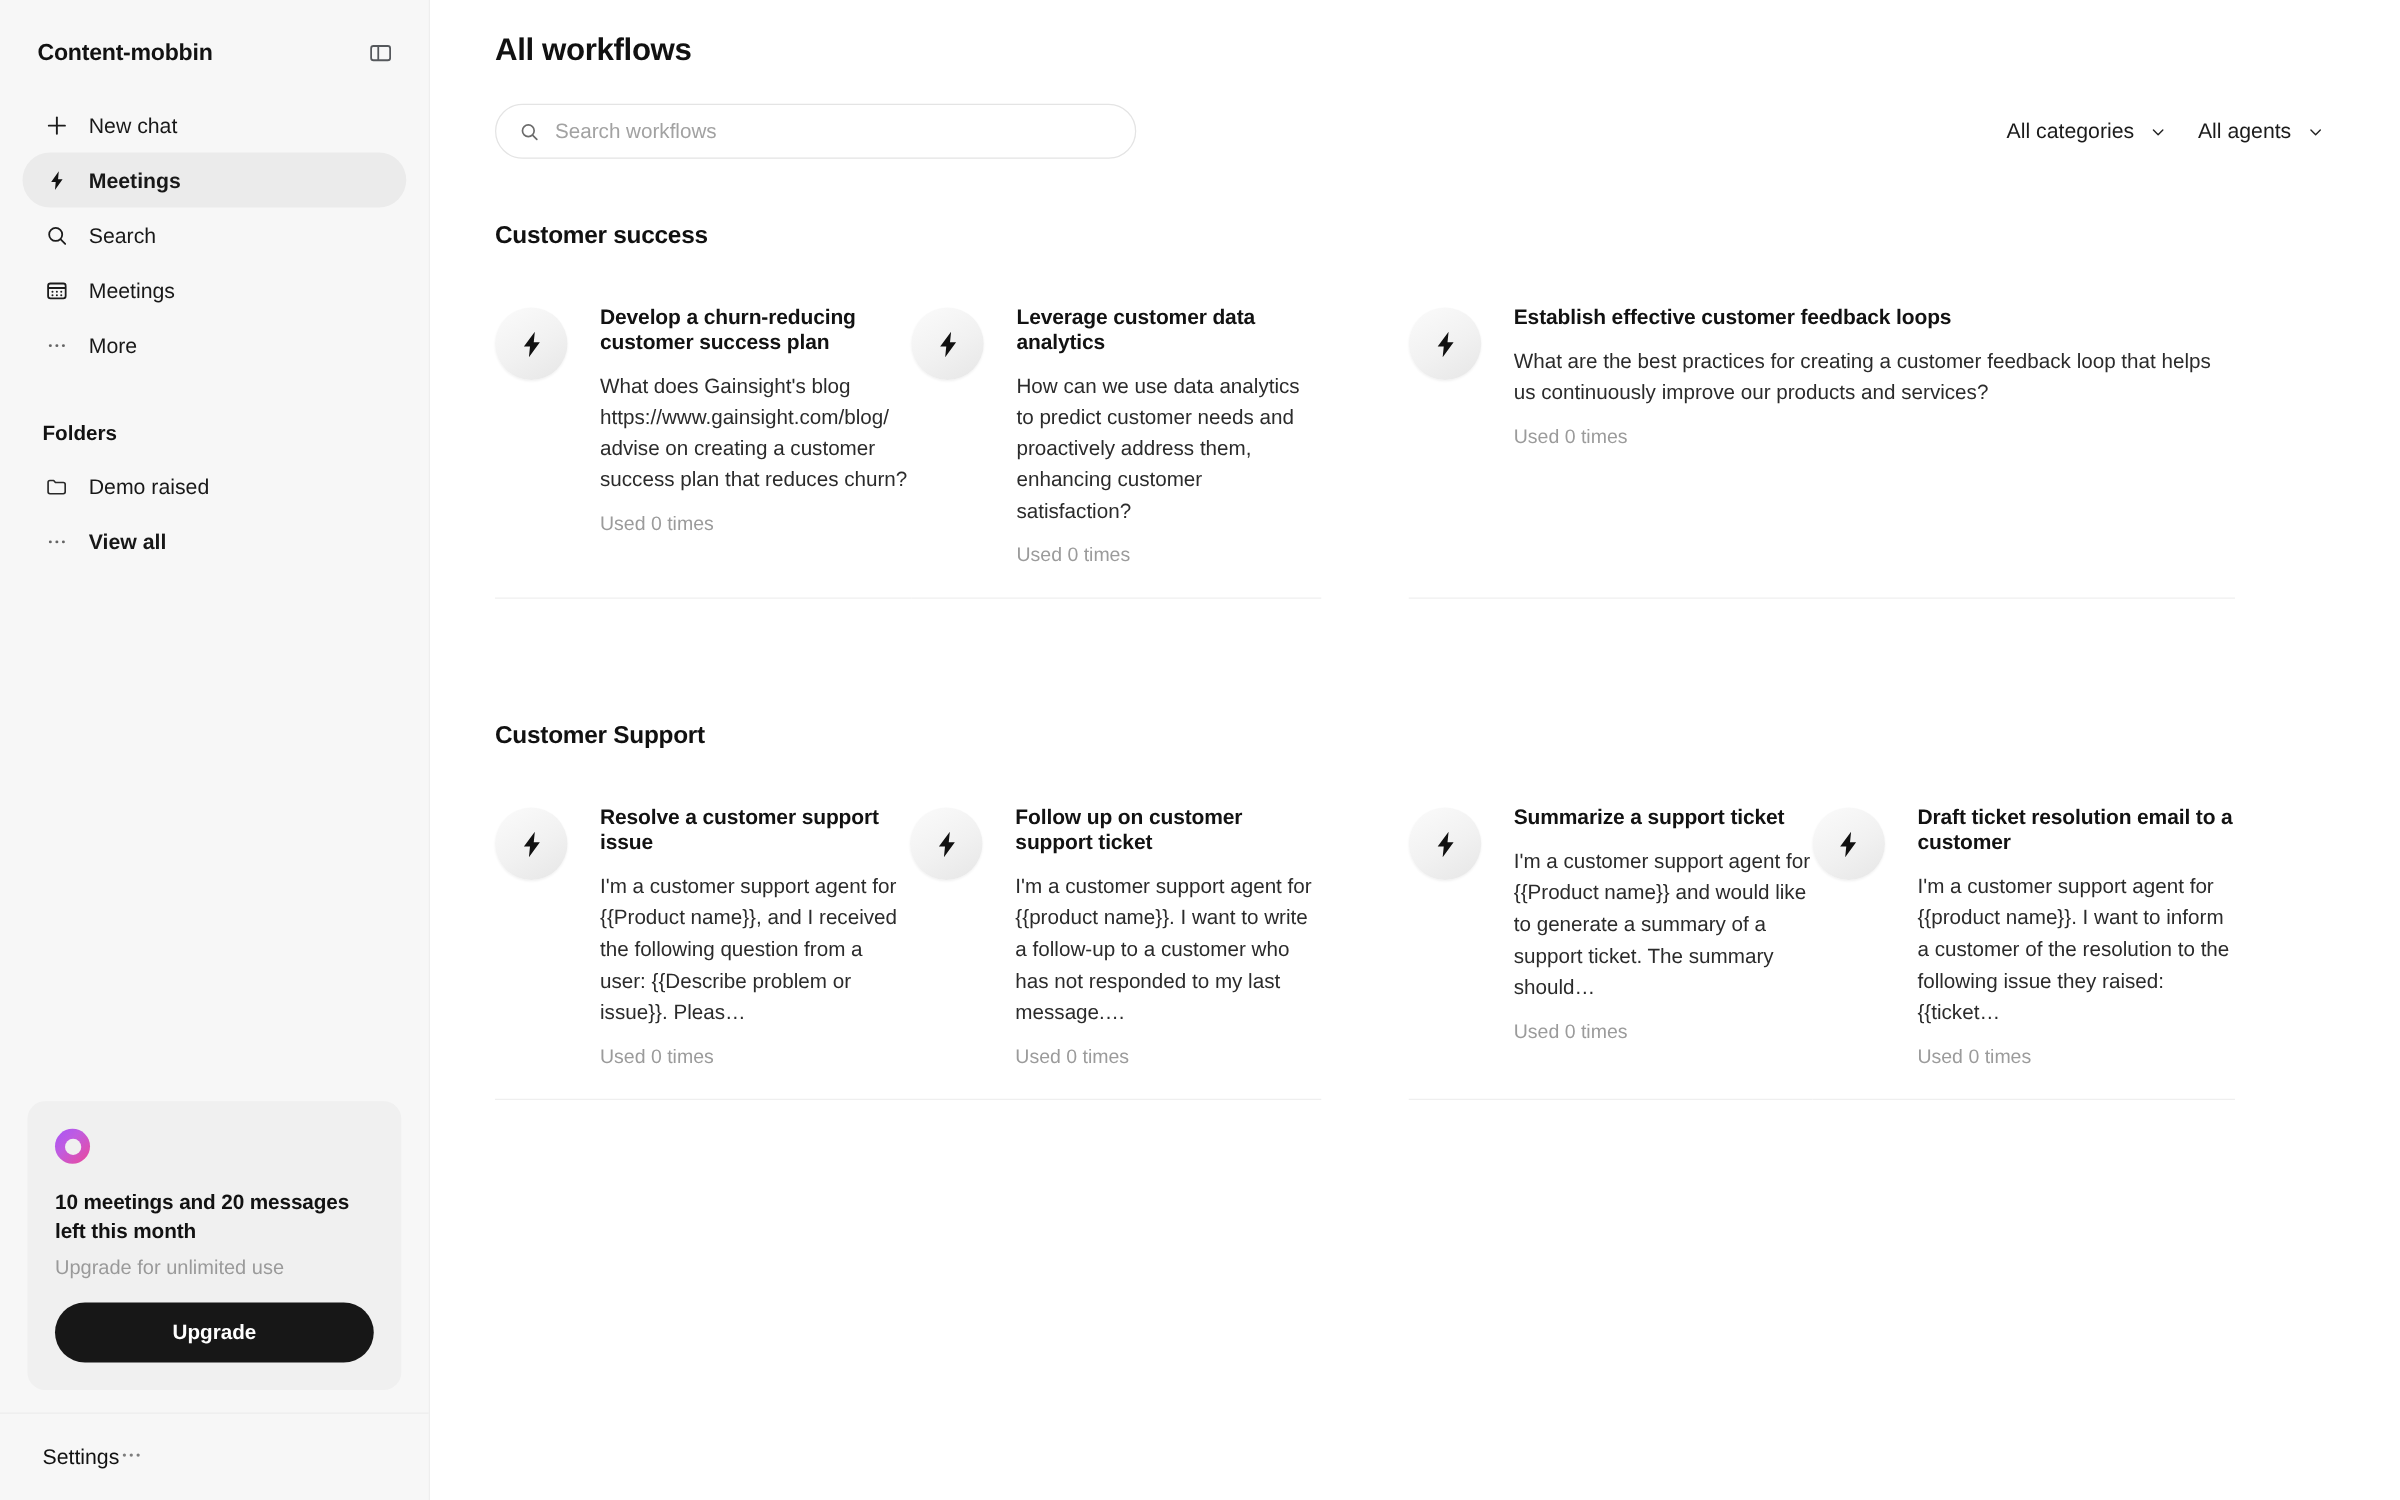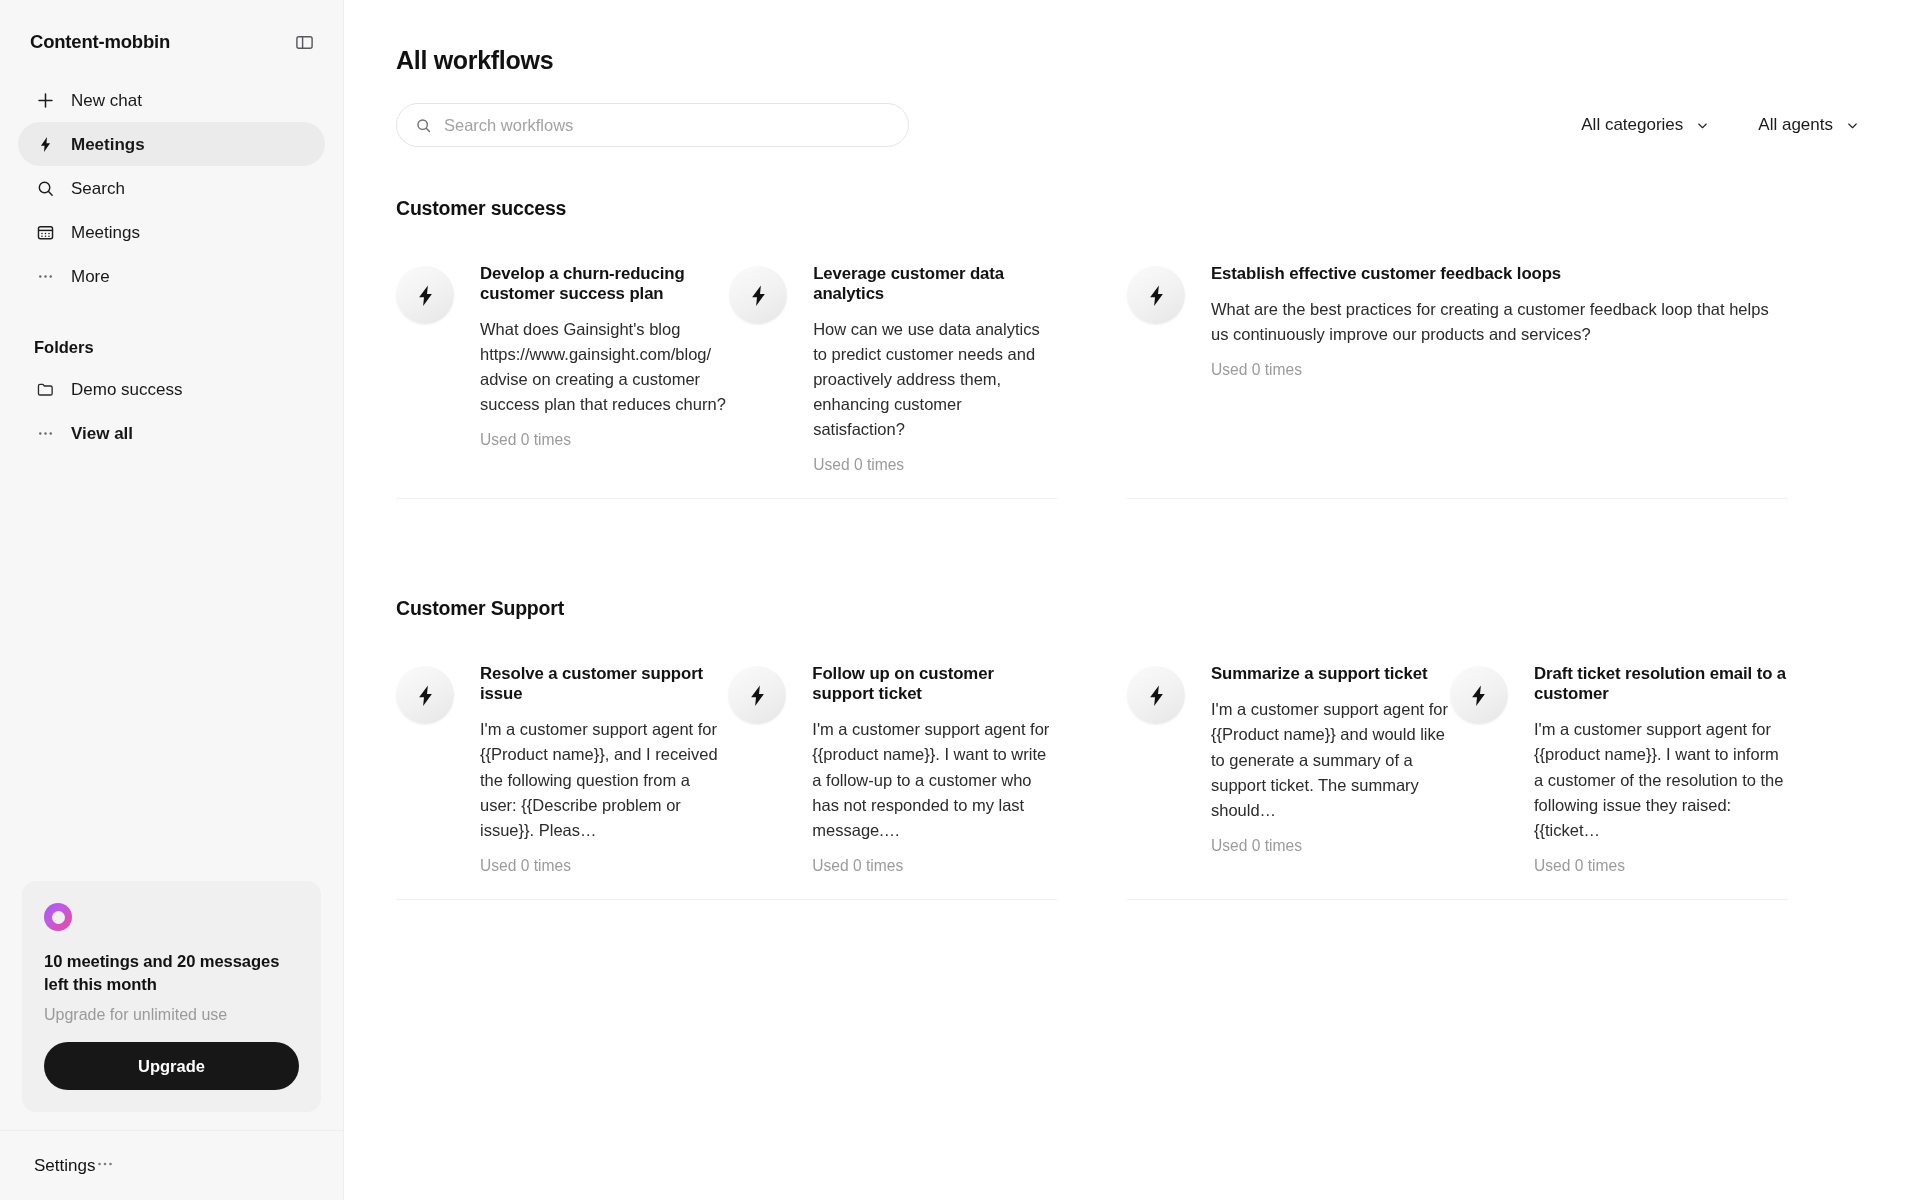--- a/index.html
+++ b/index.html
@@ -96,21 +96,21 @@
     border-top: 1px solid #ededed;
   }
   .sb-footer .settings-label { font-size: 17px; color: #121212; font-weight: 400; }
   .dots-btn { color: #8e8e8e; font-size: 19px; letter-spacing: 1px; cursor: pointer; line-height: 1; }
 
   
   .main {
     flex: 1 1 auto; height: 1008px;
     background: #ffffff;
     overflow: hidden;
-    padding: 46px 52px 0 52px;
+    padding: 26px 52px 0 52px;
   }
   .page-title {
     font-size: 25px; font-weight: 700; color: #111111;
     letter-spacing: -0.3px;
     margin-bottom: 28px;
   }
   .toolbar {
     display: flex; align-items: center; justify-content: space-between;
     margin-bottom: 50px;
   }
@@ -122,21 +122,21 @@
     background: #fff;
   }
   .search-input {
     border: none; outline: none; flex: 1 1 auto;
     font-size: 16.5px; color: #222;
     font-family: "Liberation Sans", sans-serif;
     background: transparent;
   }
   .search-input::placeholder { color: #a2a2a2; }
 
-  .filters { display: flex; align-items: center; gap: 48px; padding-right: 8px; }
+  .filters { display: flex; align-items: center; gap: 24px; padding-right: 8px; }
   .filter {
     display: flex; align-items: center; gap: 12px;
     font-size: 17px; color: #1b1b1b; cursor: pointer;
   }
 
   .section { margin-bottom: 0; }
   .section-heading {
     font-size: 19.5px; font-weight: 700; color: #111111;
     letter-spacing: -0.2px;
     margin-bottom: 30px;
@@ -253,21 +253,21 @@
 
     <div class="sb-section-title">Folders</div>
 
     <nav class="sb-nav" style="padding-top:0;">
       <div class="nav-item">
         <span class="ico">
           <svg width="19" height="19" viewBox="0 0 20 20" fill="none">
             <path d="M2.6 6.2a1.6 1.6 0 0 1 1.6-1.6h3.1l1.5 1.7h6.6a1.6 1.6 0 0 1 1.6 1.6v6.3a1.6 1.6 0 0 1-1.6 1.6H4.2a1.6 1.6 0 0 1-1.6-1.6z" stroke="#2a2a2a" stroke-width="1.4" stroke-linejoin="round"></path>
           </svg>
         </span>
-        <span class="nav-label">Demo success</span>
+        <span class="nav-label">Demo raised</span>
       </div>
 
       <div class="nav-item">
         <span class="ico">
           <svg width="19" height="19" viewBox="0 0 20 20" fill="none">
             <circle cx="4.5" cy="10" r="1.25" fill="#646464"></circle>
             <circle cx="10" cy="10" r="1.25" fill="#646464"></circle>
             <circle cx="15.5" cy="10" r="1.25" fill="#646464"></circle>
           </svg>
         </span>

